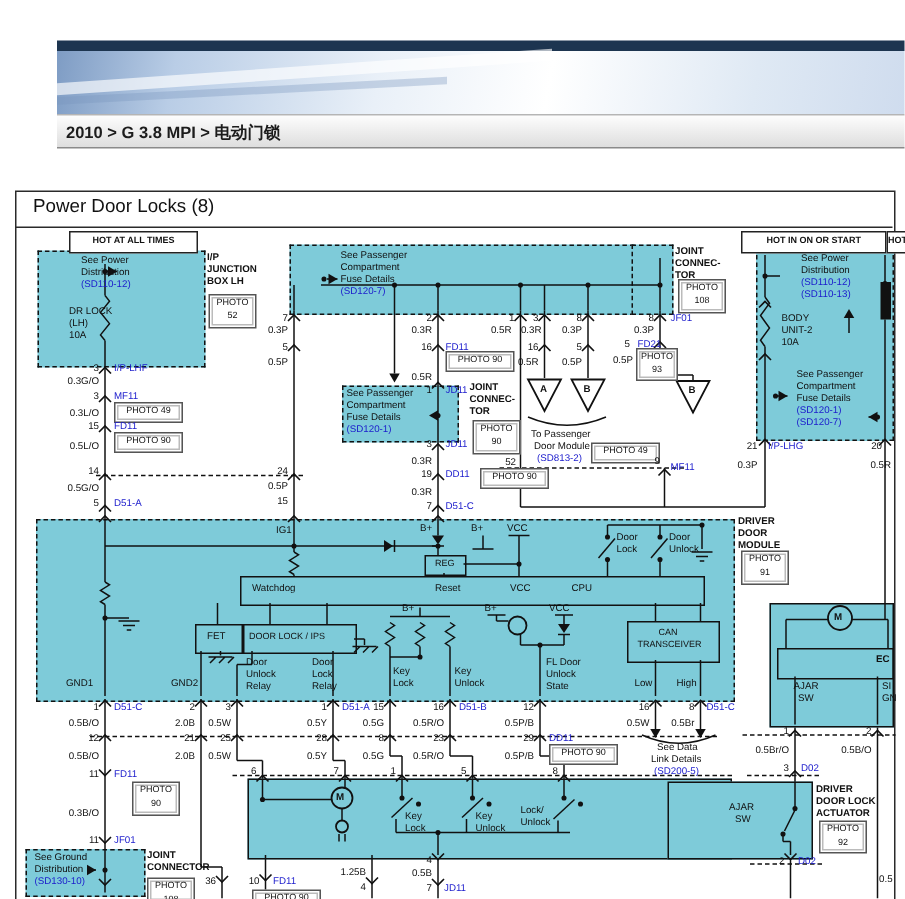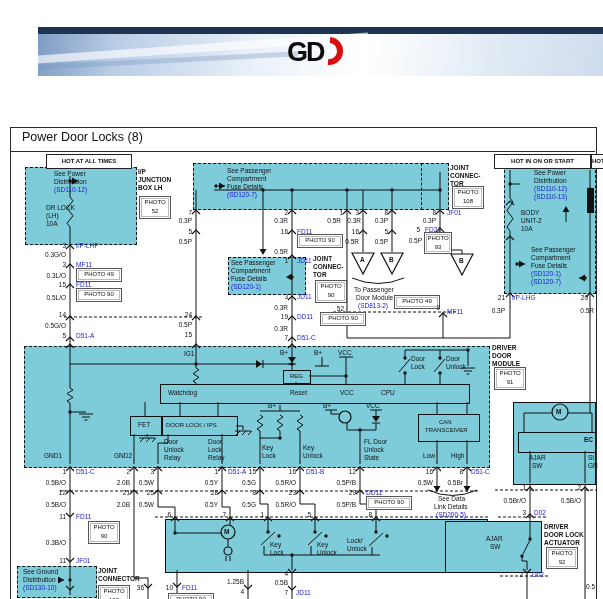--- a/index.html
+++ b/index.html
@@ -35,24 +35,22 @@
 </style>
 </head>
 <body>
 
 <div id="stage">
   <div id="topbar"></div>
   <div id="banner">
     <div class="streak"></div>
     <div class="streak2"></div>
   </div>
-  <div id="logo">
-    <span class="gd">GD</span><svg width="22" height="30" style="vertical-align:-6px">
-        <path d="M6,3 A 11 11 0 1 1 4,25" fill="none" stroke="#d90f0f" stroke-width="6"></path>
-      </svg>
+  <div id="crumbbar">
+    <div id="crumb">2010 &gt; G 3.8 MPI &gt; 电动门锁</div>
   </div>
   <div id="panel"></div>
   <div class="lb" id="ptitle" style="left:22px;top:133px;font-size:12.5px;">Power Door Locks (8)</div>
   <div id="tsep"></div>
 <div class="bx dash" style="left: 25px; top: 167px; width: 110px; height: 76px; z-index: 2;"></div>
     <div class="bx dash" style="left: 193px; top: 163px; width: 228px; height: 45px; z-index: 2;"></div>
     <div class="bx dash" style="left: 421px; top: 163px; width: 26px; height: 45px; z-index: 2;"></div>
     <div class="bx dash" style="left: 228px; top: 257px; width: 76px; height: 36px; z-index: 2;"></div>
     <div class="bx dash" style="left: 504px; top: 165px; width: 90px; height: 127px; z-index: 2;"></div>
     <div class="bx dash" style="left: 24px; top: 346px; width: 464px; height: 120px; z-index: 2;"></div>

